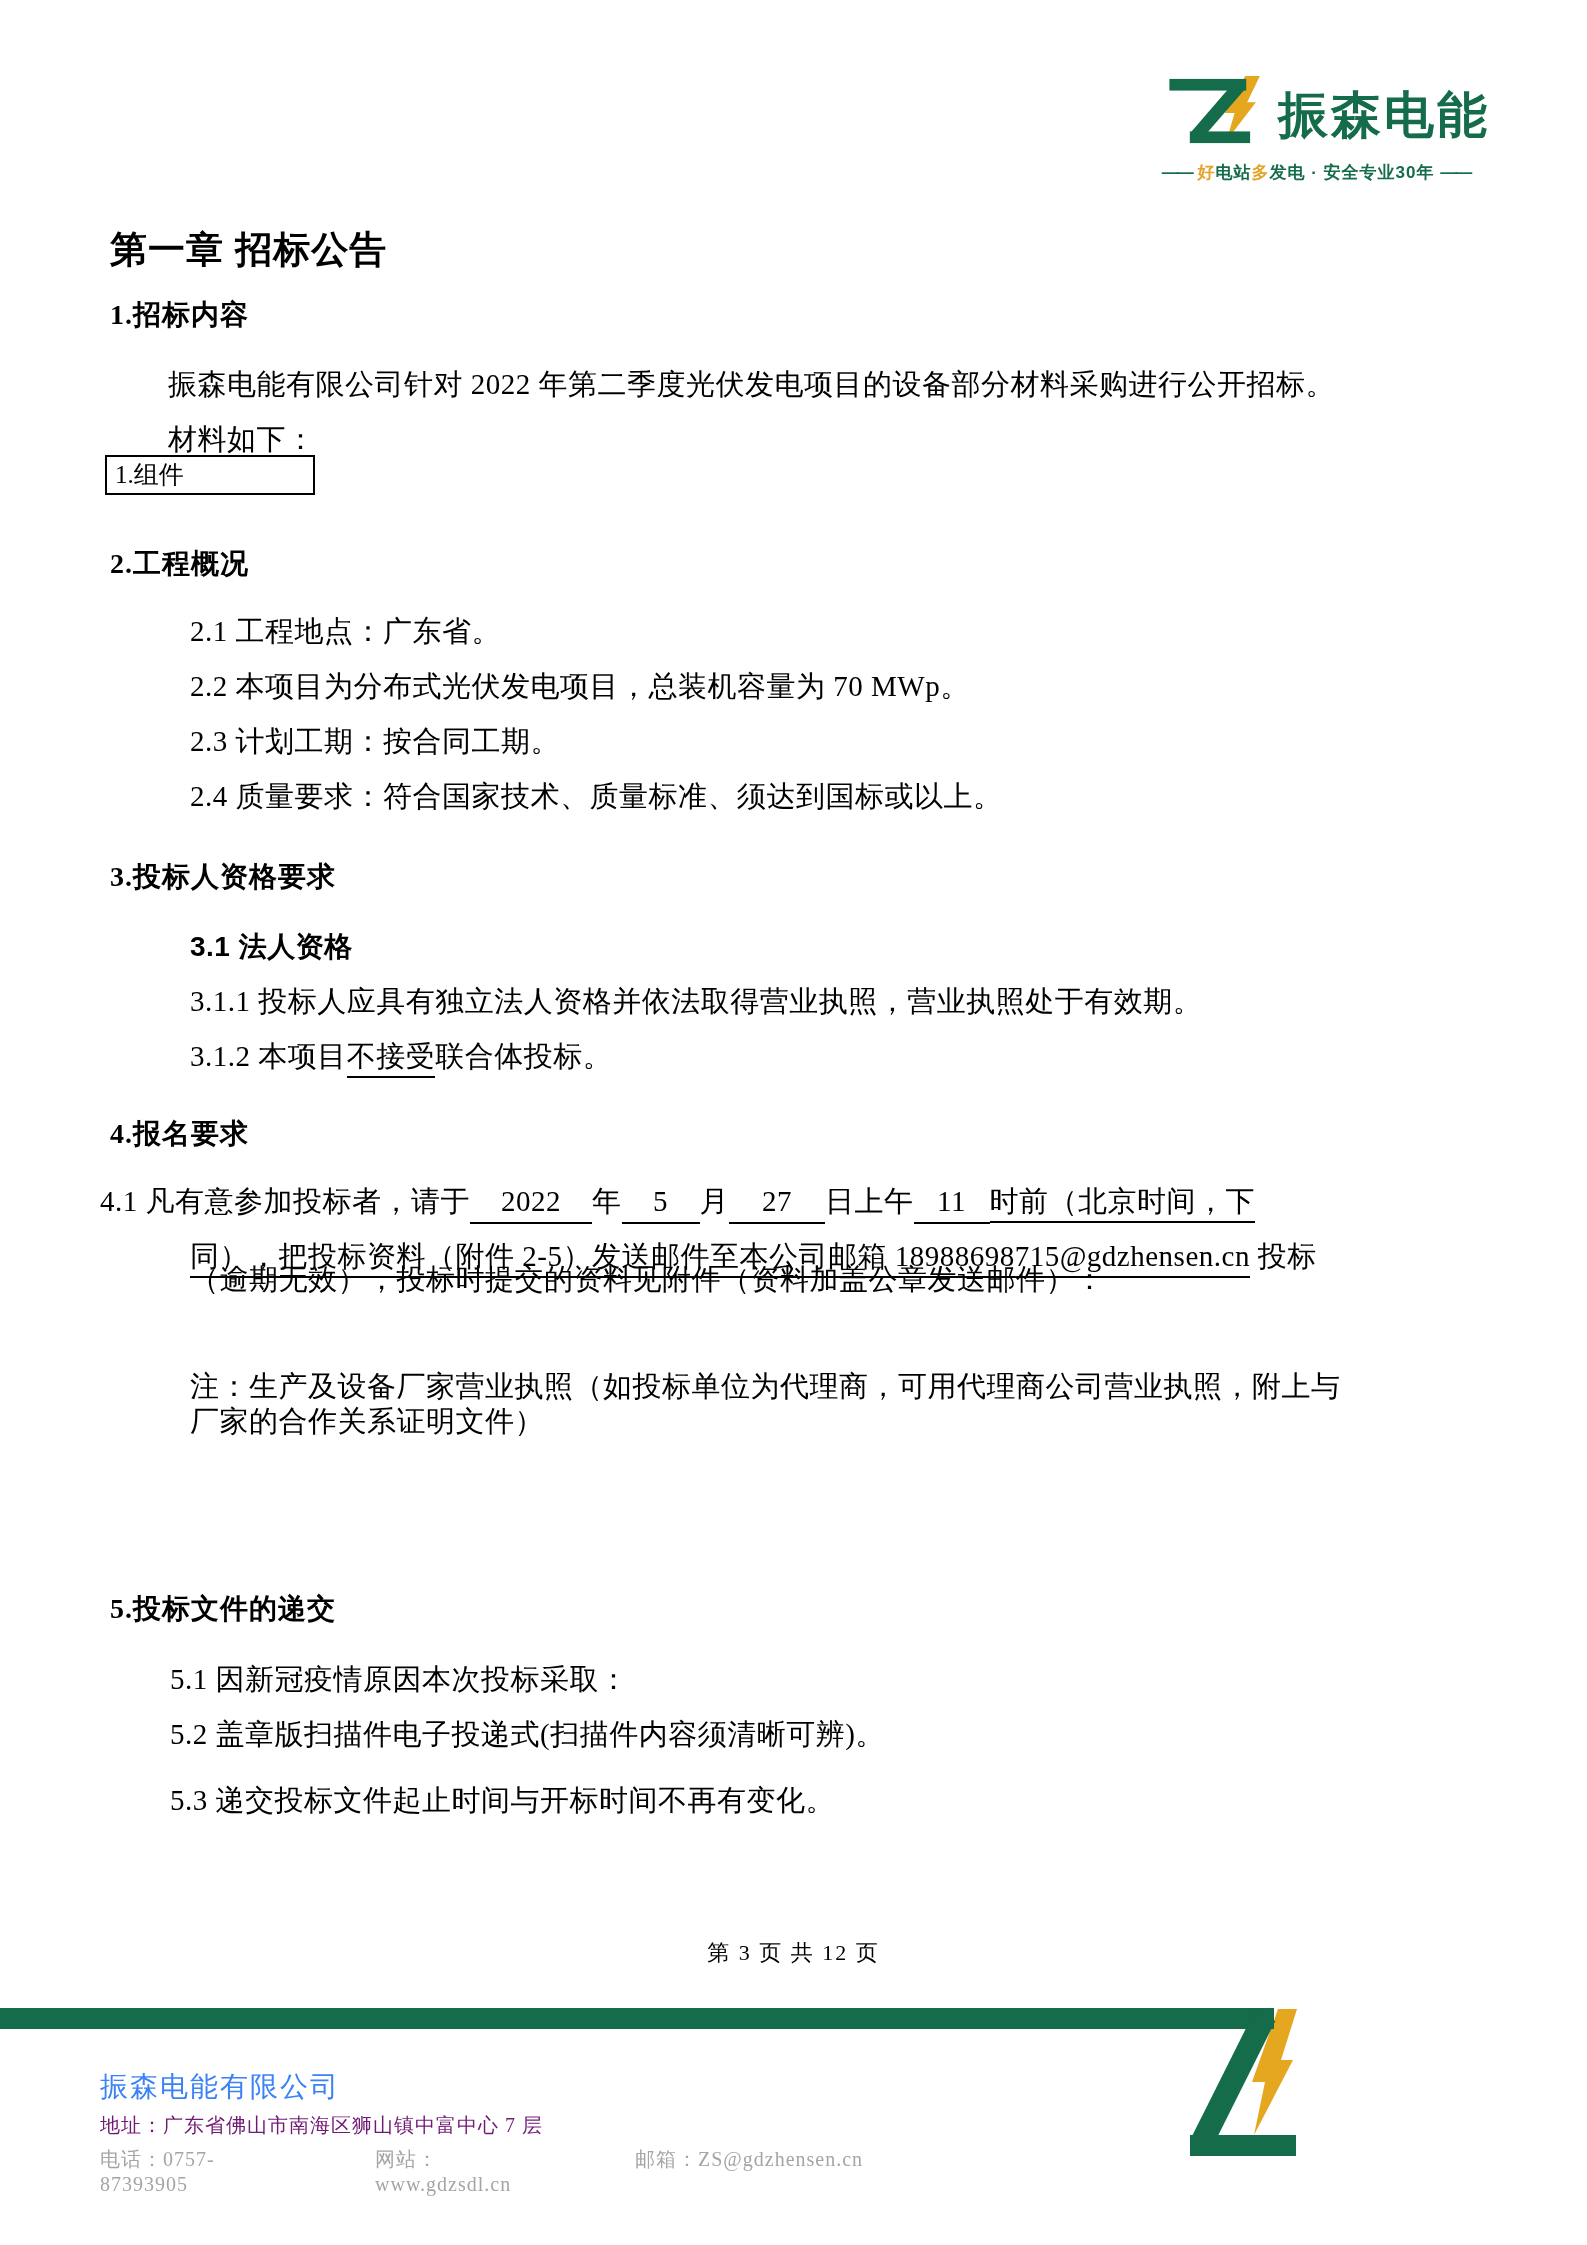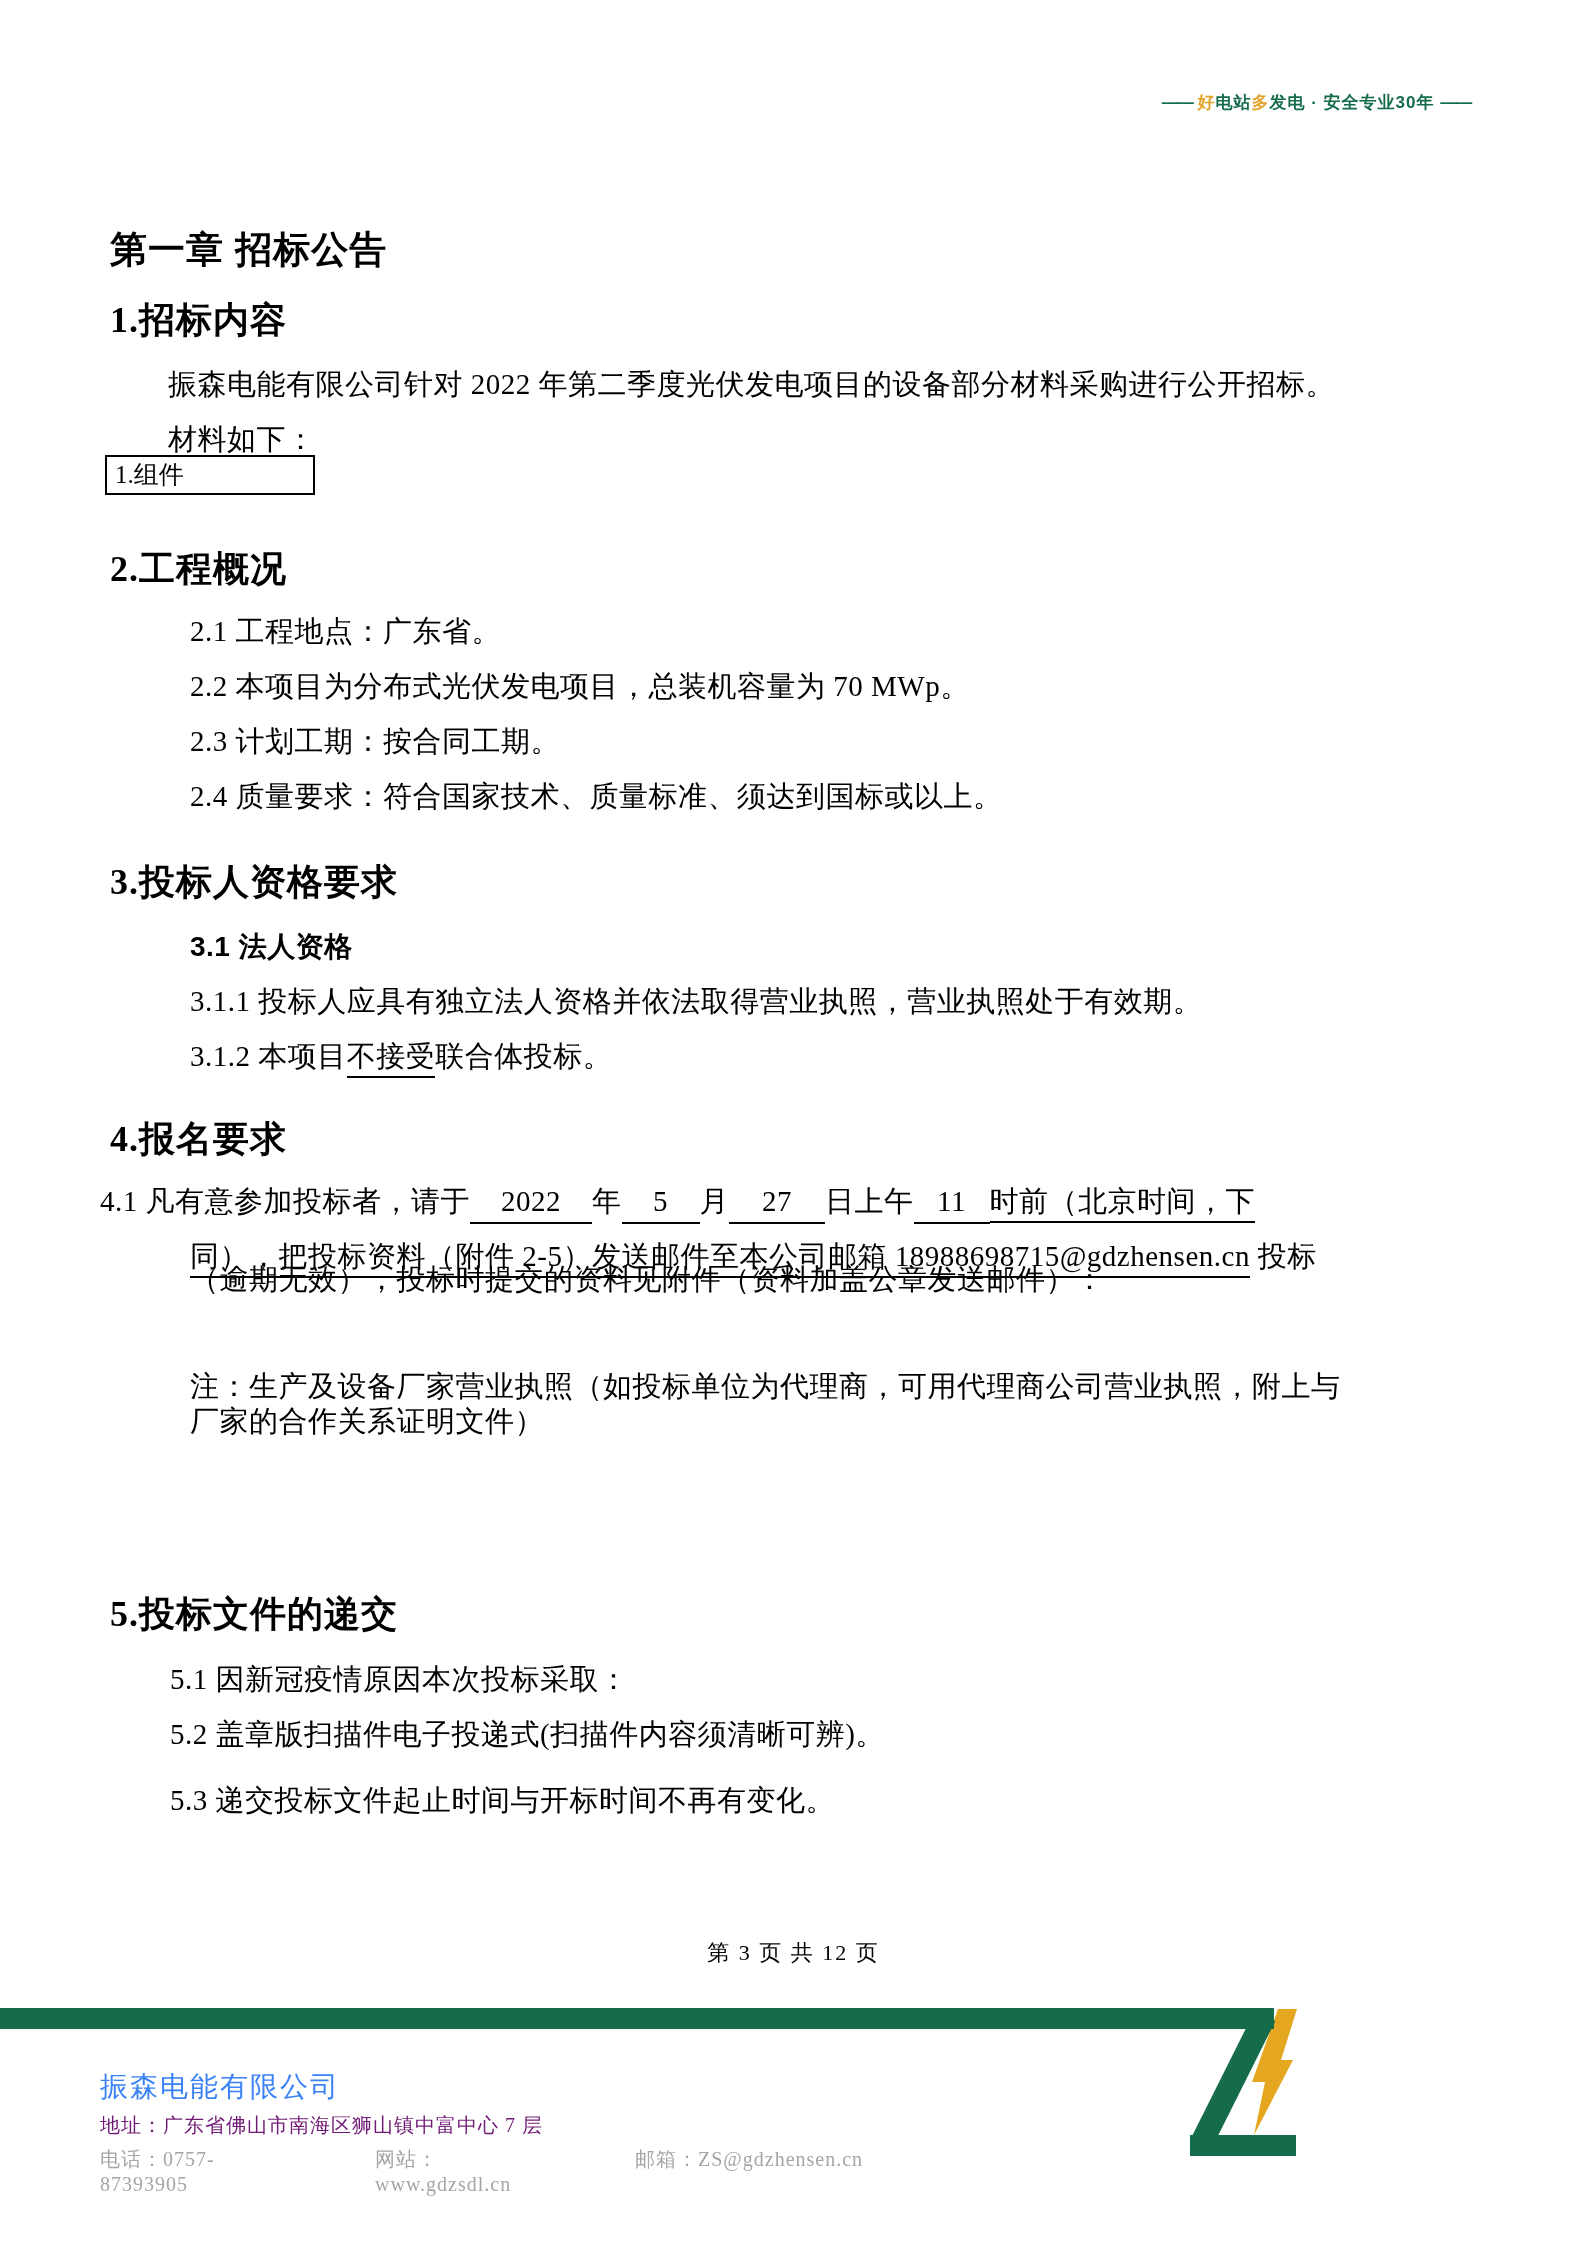--- a/index.html
+++ b/index.html
@@ -28,21 +28,21 @@
   .hl-tagline .dash{letter-spacing:-2px;}
 
   
   .chapter-title{
     left:110px;top:225px;
     font-family:"Liberation Sans","DejaVu Sans",sans-serif;
     font-weight:bold;font-size:37px;color:#000;letter-spacing:1px;
   }
   .sec-title{
     left:110px;
-    font-weight:bold;font-size:36px;color:#000;letter-spacing:1px;
+    font-weight:bold;font-size:28px;color:#000;letter-spacing:1px;
   }
   .bodyline{font-size:29px;color:#000;white-space:nowrap;letter-spacing:0.5px;}
   .sub{left:190px;}
 
   .p1{left:168px;top:365px;}
   .p2{left:168px;top:420px;}
   .item-box{
     left:105px;top:455px;width:198px;height:36px;
     border:2px solid #000;
     font-size:25px;line-height:36px;padding-left:8px;color:#000;
@@ -67,20 +67,31 @@
   .f-address{left:100px;top:2112px;font-size:20px;color:#701a75;letter-spacing:1px;}
   .f-contact{left:100px;top:2146px;font-size:20px;color:#a5a5a5;letter-spacing:1px;display:flex;}
   .f-contact .c1{width:185px;}
   .f-contact .c2{width:170px;margin-left:90px;}
   .f-contact .c3{margin-left:90px;}
 </style>
 </head>
 <body>
 
 <div class="header-logo">
+  <div class="hl-row">
+    <svg class="hl-mark" viewBox="0 0 102 72">
+
+      <polygon points="78,0 93,0 80,27 89,27 59,66 67,38 57,38" fill="#e5a71f"></polygon>
+
+      <rect x="0" y="3" width="79" height="12" fill="#156c4a"></rect>
+      <line x1="73" y1="9" x2="27" y2="62" stroke="#156c4a" stroke-width="13"></line>
+      <rect x="21" y="57" width="62" height="12" fill="#156c4a"></rect>
+    </svg>
+    <div class="hl-name">振森电能</div>
+  </div>
   <div class="hl-tagline"><span class="dash">——</span> <span class="yel">好</span><span>电站</span><span class="yel">多</span><span>发电</span><span> · </span><span>安全专业30年</span> <span class="dash">——</span></div>
 </div>
 
 <div class="abs chapter-title">第一章 招标公告</div>
 
 <div class="abs sec-title" style="top:296px;">1.招标内容</div>
 <div class="abs bodyline p1">振森电能有限公司针对 2022 年第二季度光伏发电项目的设备部分材料采购进行公开招标。</div>
 <div class="abs bodyline p2">材料如下：</div>
 <div class="abs item-box">
   <span>1.组件</span>

